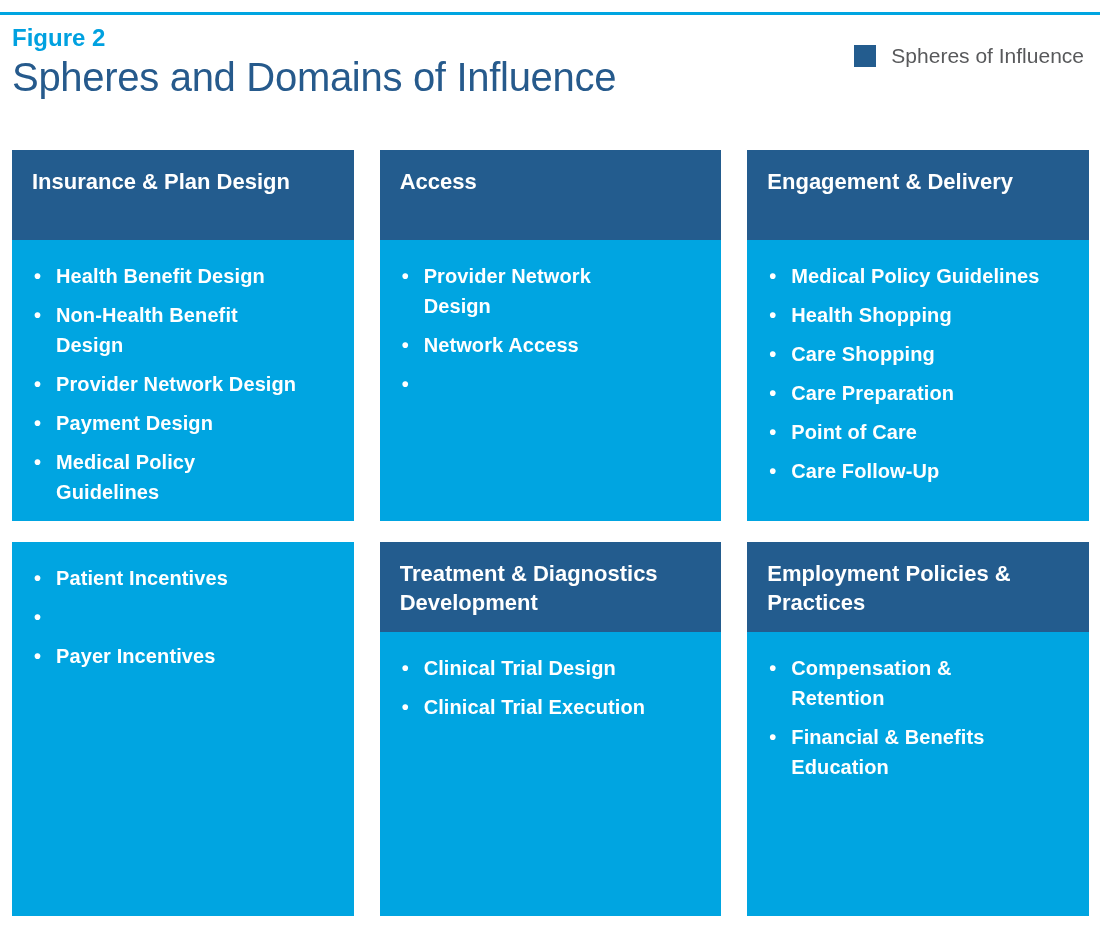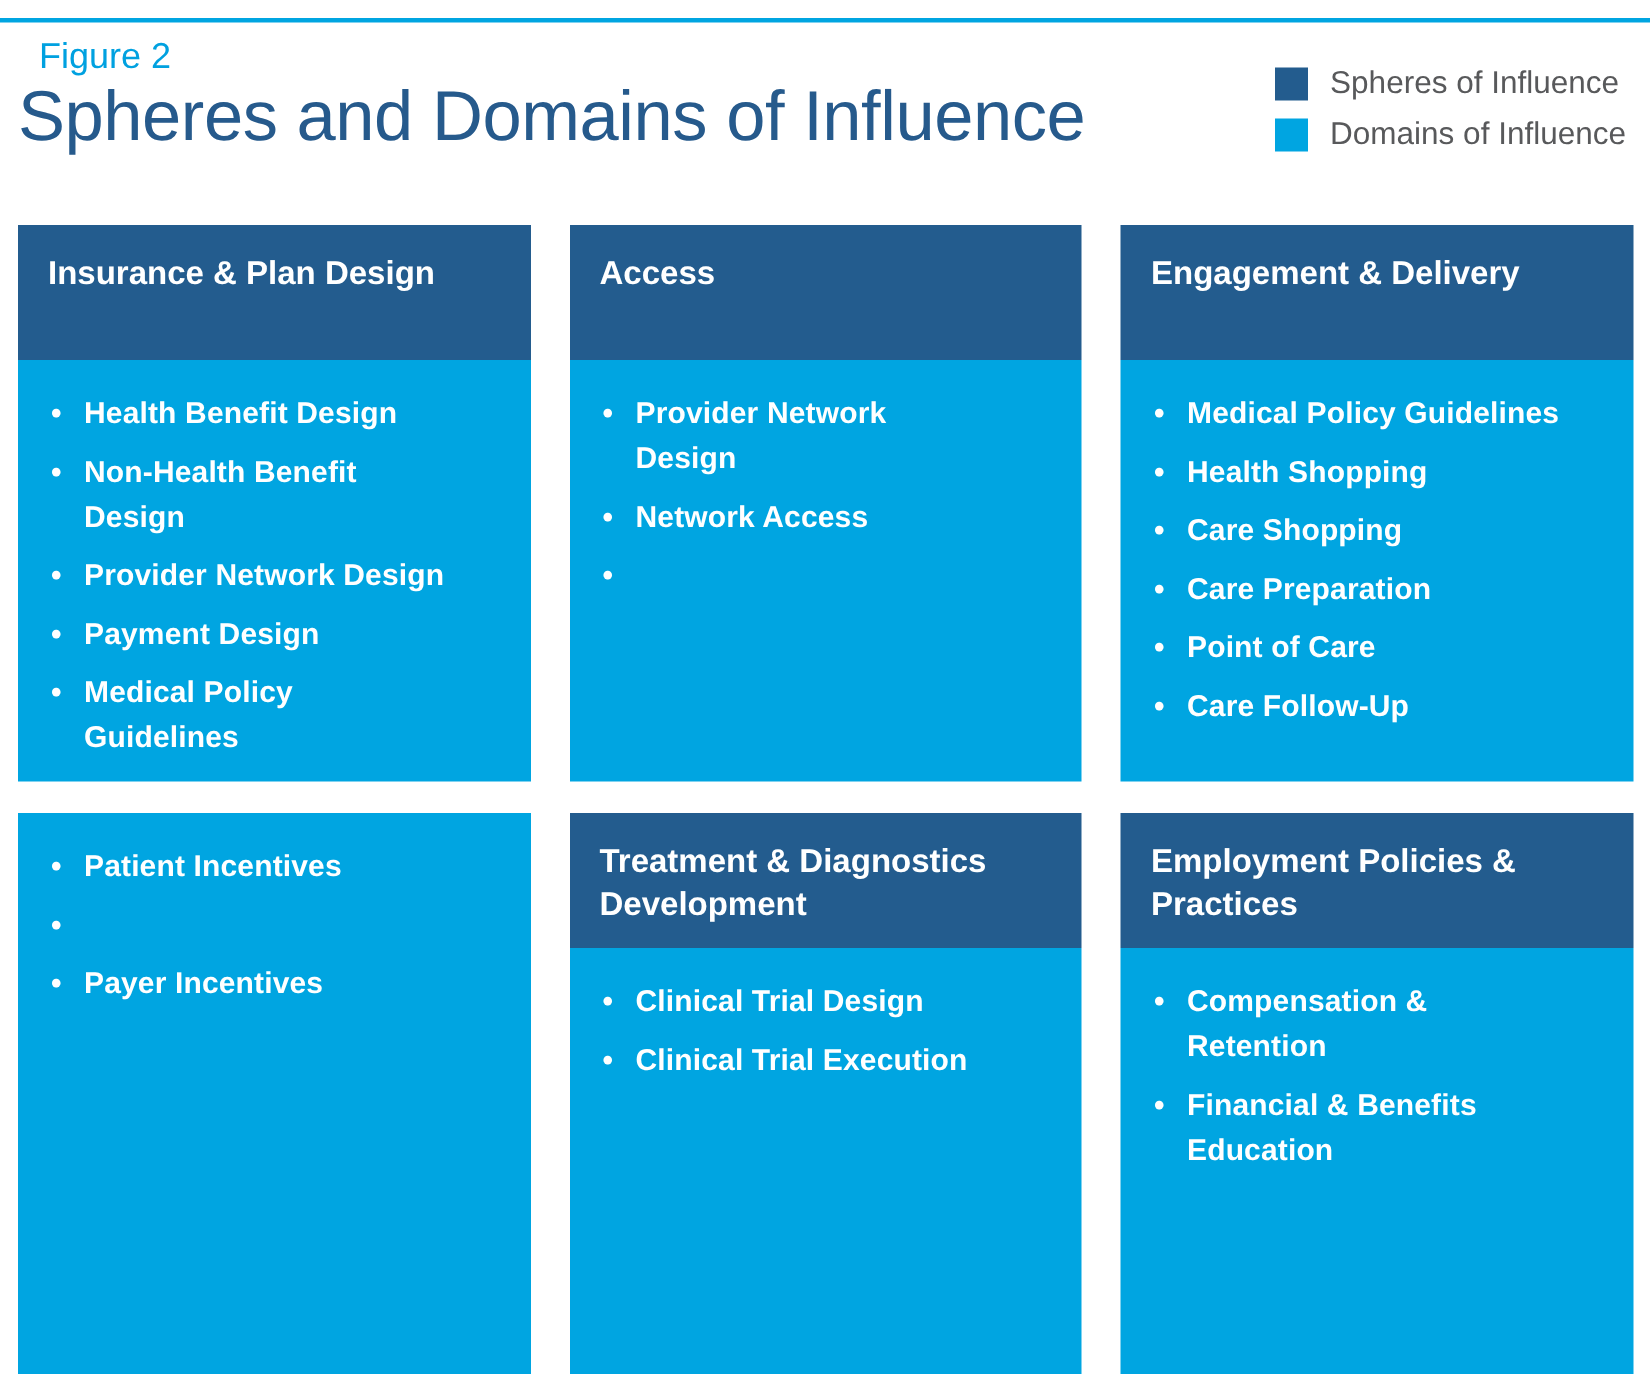--- a/index.html
+++ b/index.html
@@ -11,26 +11,26 @@
     overflow: hidden;
   }
   .top-rule {
     position: absolute; left: 0; top: 12px;
     width: 1100px; height: 3px;
     background: var(--rule);
   }
   .header-left { position: absolute; left: 12px; top: 24px; }
   .figure-label {
     color: var(--figure-label);
-    font-size: 24px; line-height: 28px; font-weight: 400; margin-left: 14px;
+    font-size: 24px; line-height: 28px; font-weight: 700;
   }
   .figure-title {
     margin: 2px 0 0 0;
     color: var(--title);
-    font-size: 47px; line-height: 46px; font-weight: 400;
+    font-size: 40px; line-height: 46px; font-weight: 400;
     letter-spacing: -0.3px;
   }
   .legend { position: absolute; right: 16px; top: 45px; }
   .legend-item { display: flex; align-items: center; margin-bottom: 12px; }
   .legend-item:last-child { margin-bottom: 0; }
   .swatch { width: 22px; height: 22px; flex: 0 0 22px; }
   .legend-label {
     margin-left: 15px;
     color: var(--legend-text);
     font-size: 21px; line-height: 22px; font-weight: 400;
@@ -76,24 +76,20 @@
   <div class="figure-label">Figure 2</div>
   <h1 class="figure-title">Spheres and Domains of Influence</h1>
 </div>
 
 <div class="legend" id="legend">
   <div class="legend-item">
     <span class="swatch" style="background: rgb(35, 92, 142);"></span>
     <span class="legend-label">Spheres of Influence</span>
   </div>
 
-  <div class="legend-item">
-    <span class="swatch" style="background: rgb(0, 165, 225);"></span>
-    <span class="legend-label">Domains of Influence</span>
-  </div>
 </div>
 
 <div class="grid" id="grid">
   <section class="card">
     <header class="card-header">Insurance &amp; Plan Design</header>
     <div class="card-body">
       <ul class="card-list">
   <li class="card-item">
     <span class="bullet">•</span>
     <span class="item-text">Health Benefit Design</span>

